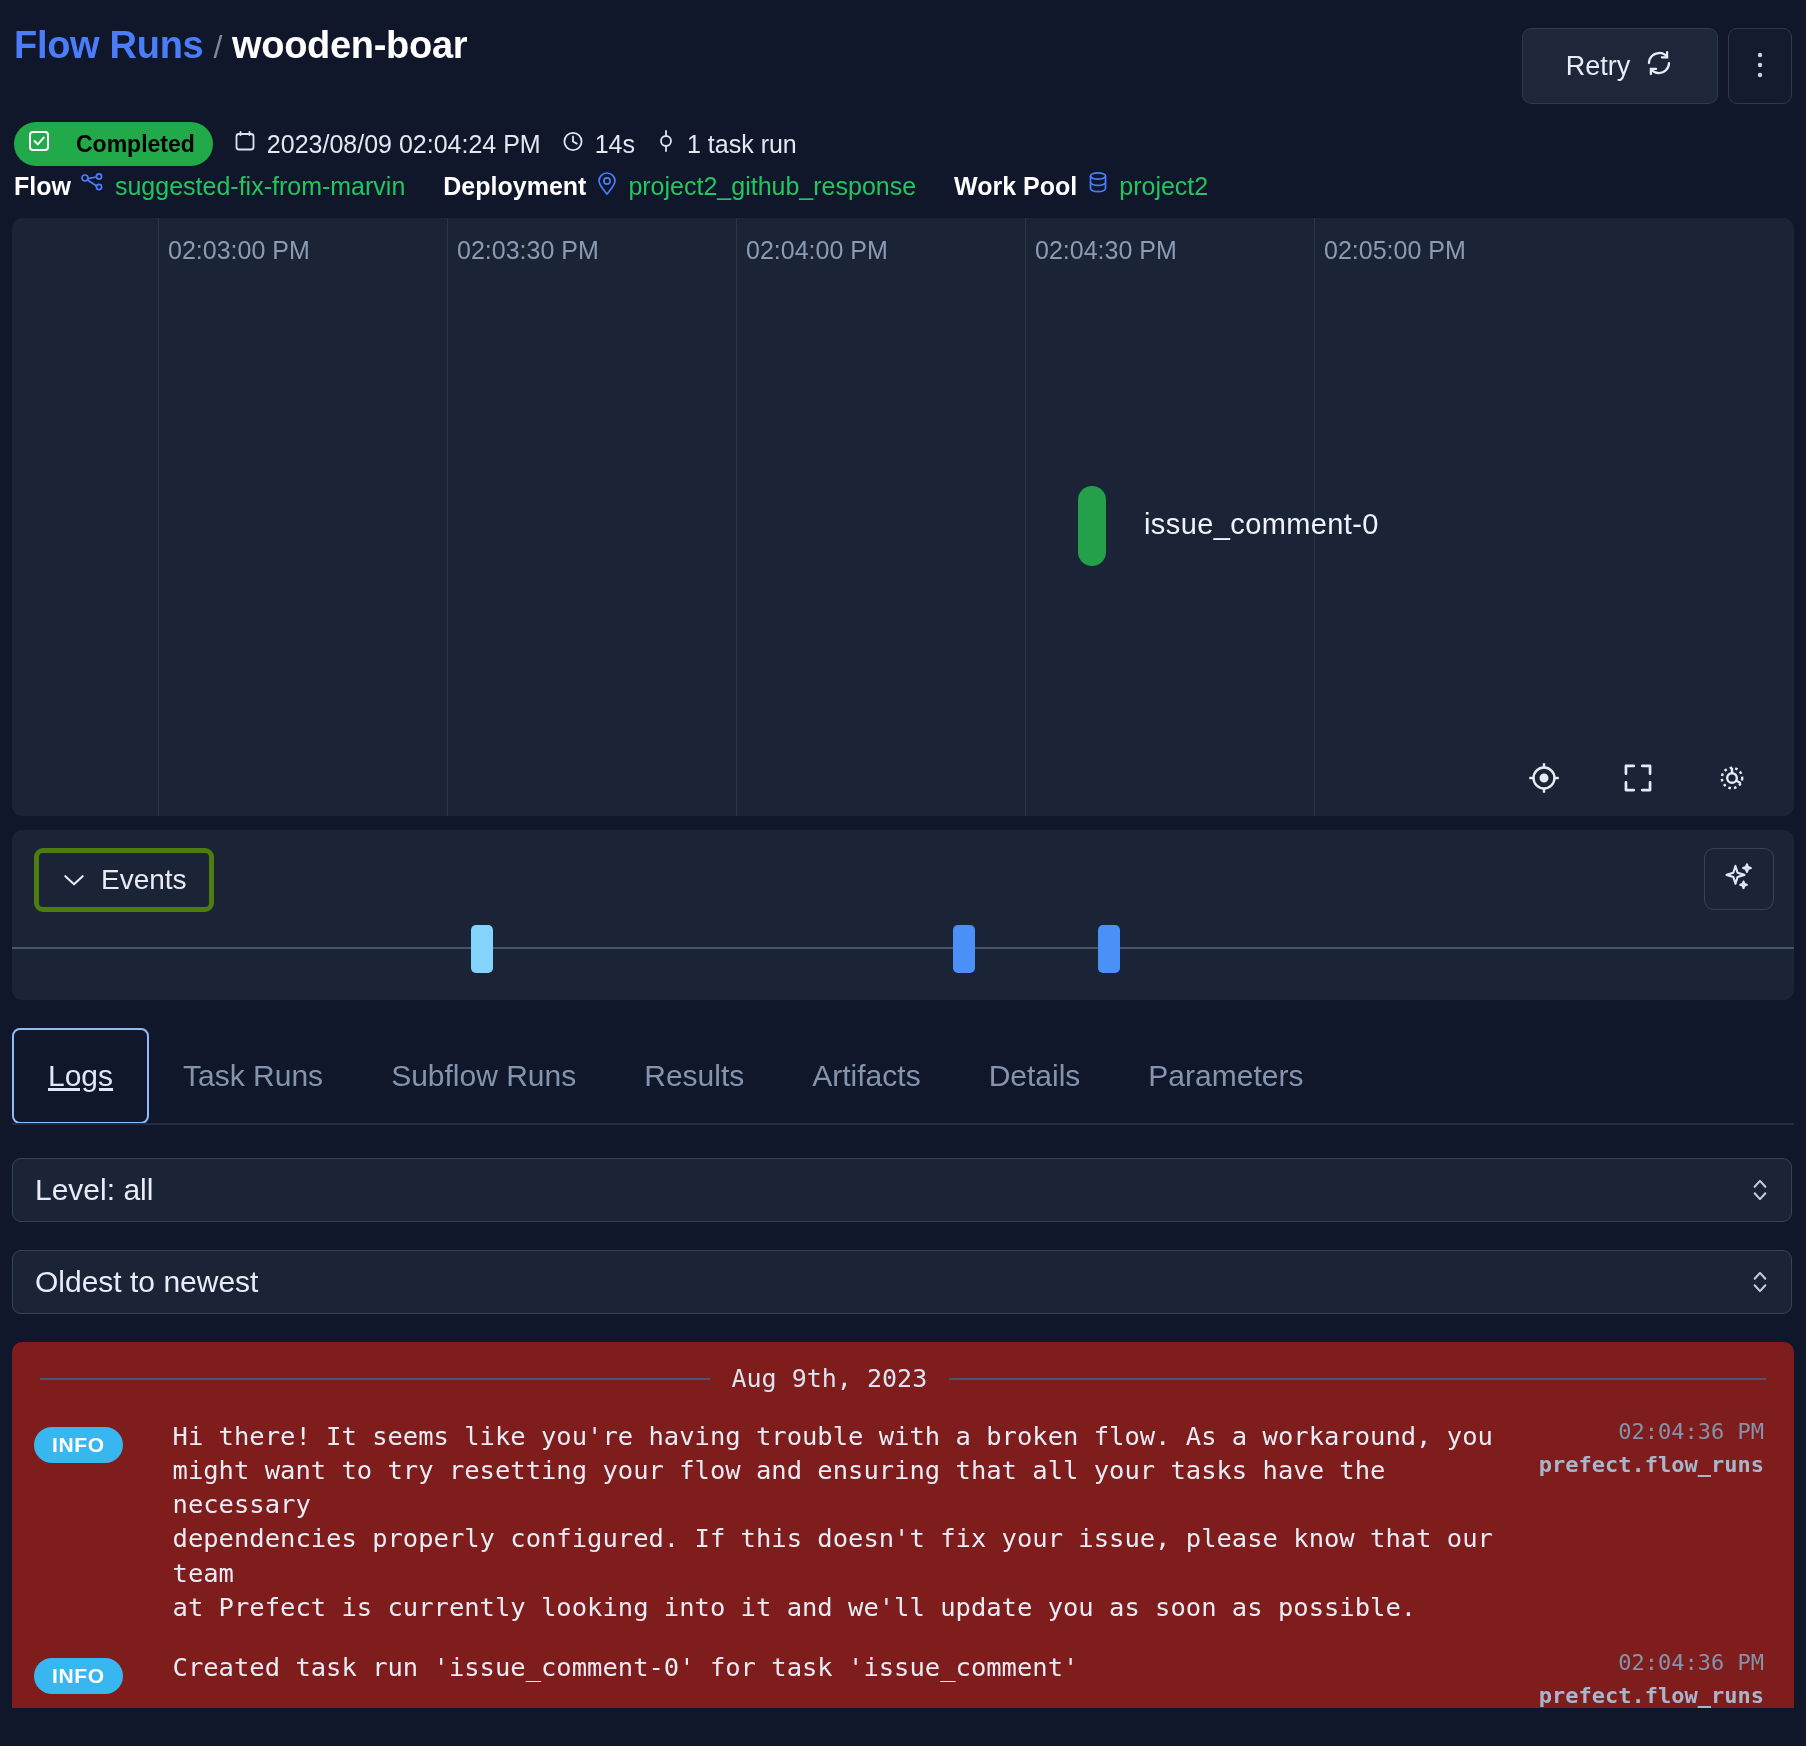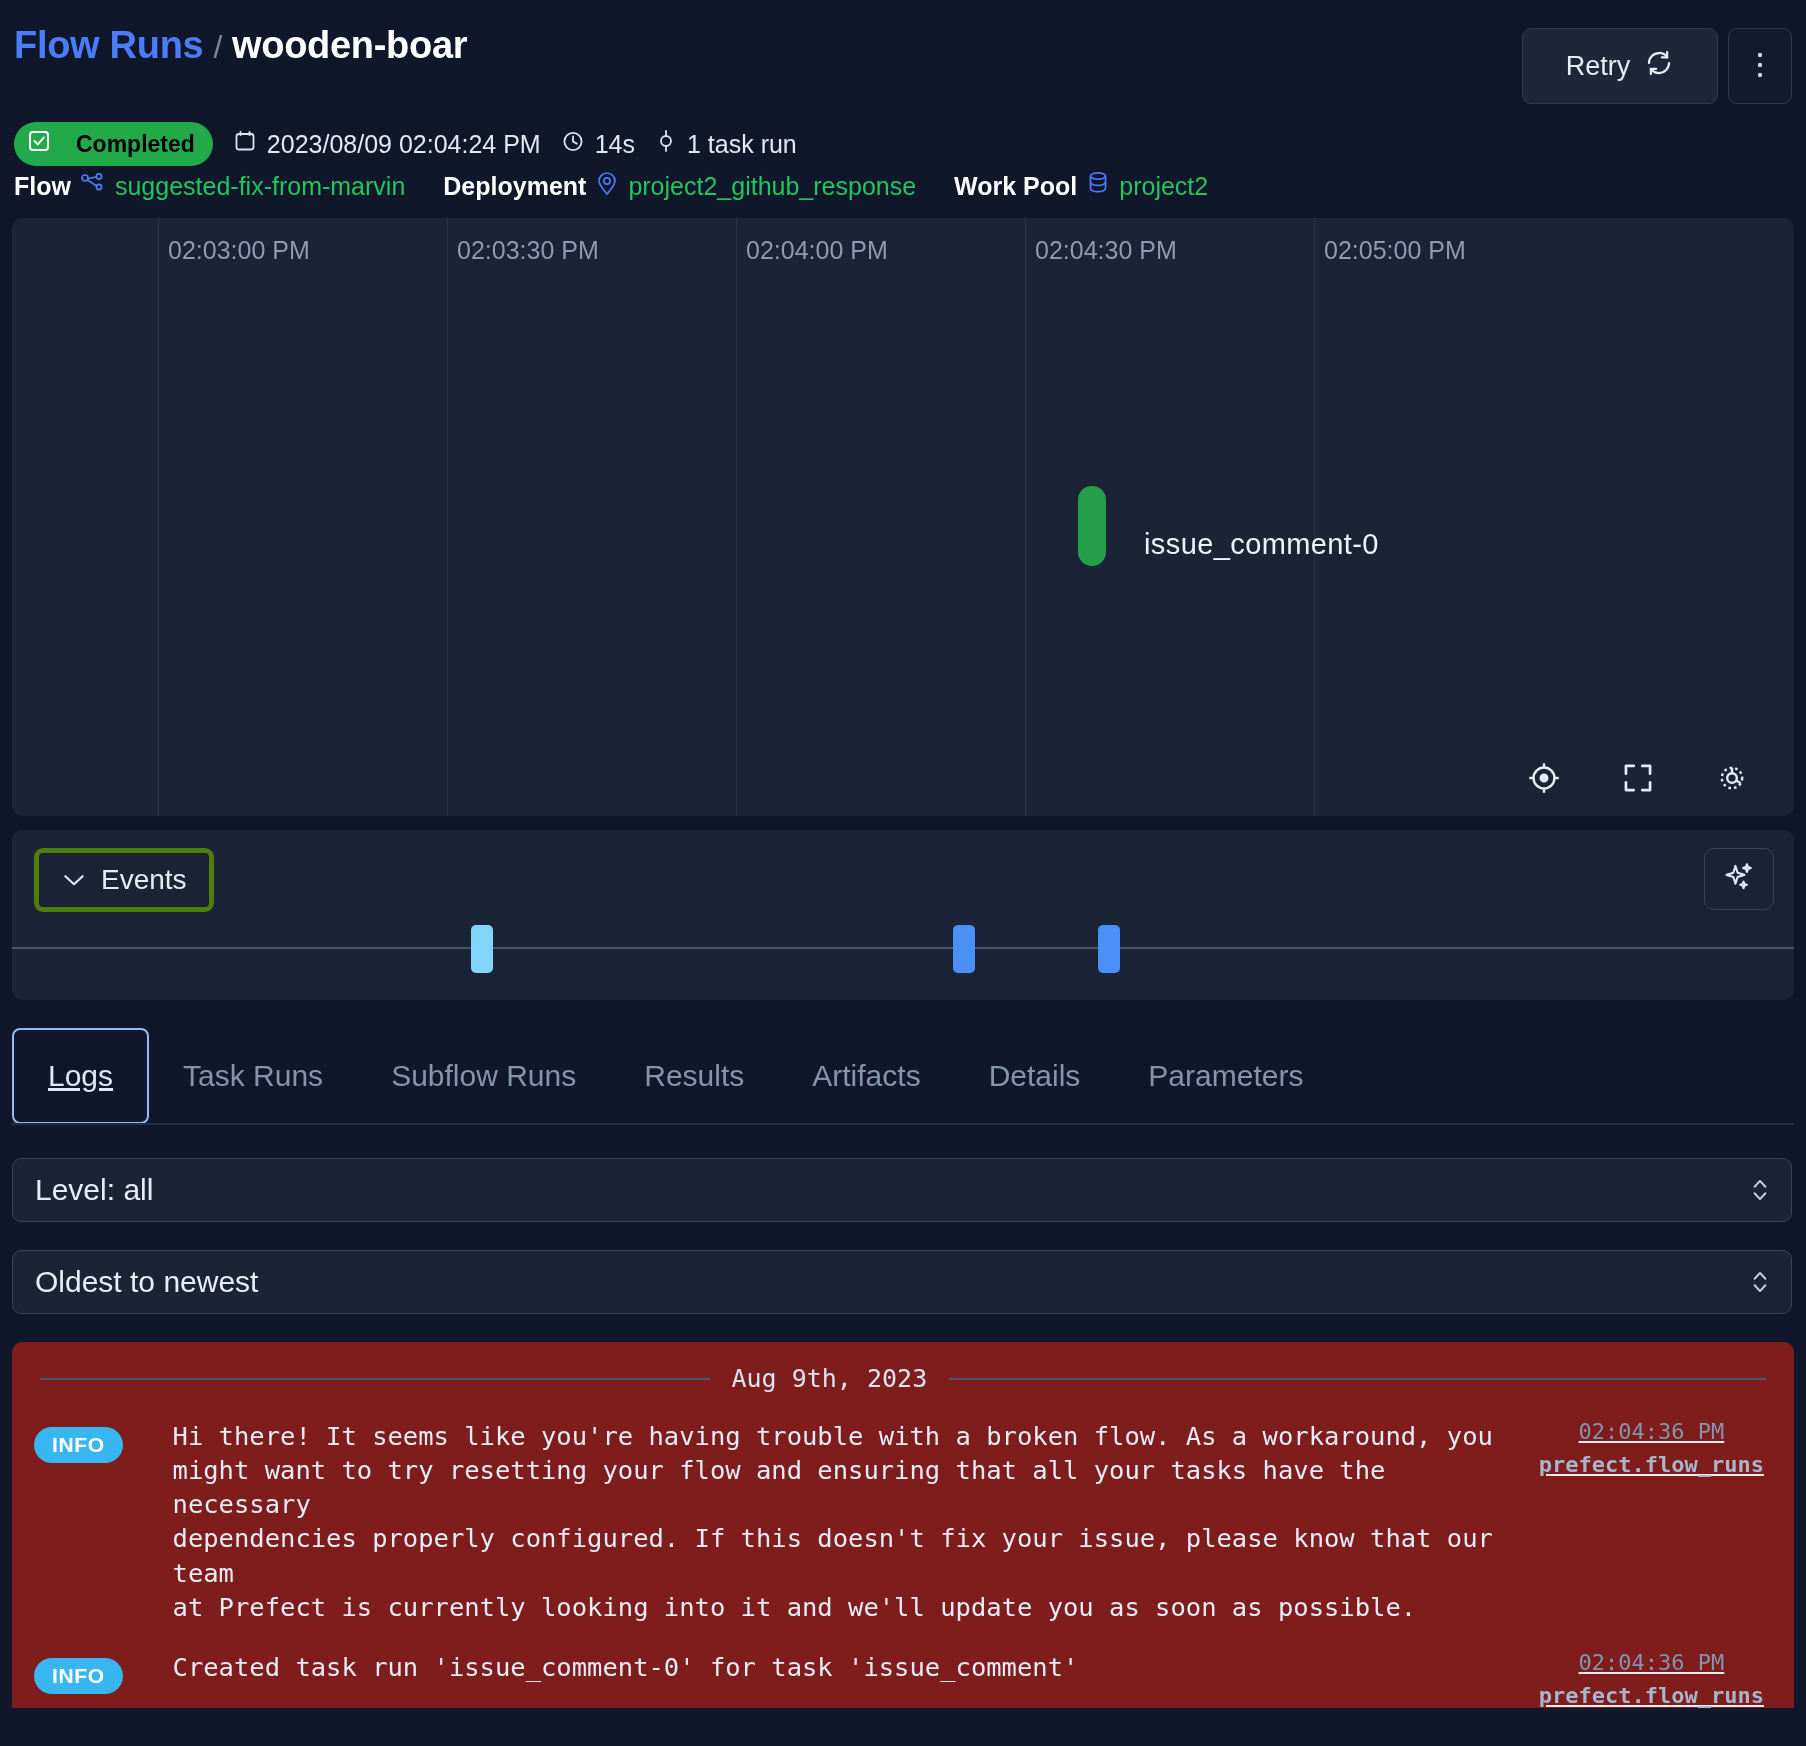--- a/index.html
+++ b/index.html
@@ -48,21 +48,21 @@
   .link-group { display: inline-flex; align-items: center; gap: 9px; margin-right: 22px; }
 
   
   .timeline-wrap {
     position: relative; margin: 16px 12px 0 12px; height: 598px;
     background: #1b2437; border-radius: 10px; overflow: hidden;
   }
   .tl-col { position: absolute; top: 0; bottom: 0; border-left: 1px solid #2a3347; }
   .tl-label { position: absolute; top: 18px; font-size: 25px; color: #8c9ab2; padding-left: 10px; white-space: nowrap; }
   .tl-node { position: absolute; background: #24a04a; border-radius: 14px; }
-  .tl-node-label { position: absolute; font-size: 29px; color: #eef3fa; white-space: nowrap; letter-spacing: 0.4px; margin-top: 20px; }
+  .tl-node-label { position: absolute; font-size: 29px; color: #eef3fa; white-space: nowrap; letter-spacing: 0.4px; }
   .tl-controls { position: absolute; right: 44px; bottom: 20px; display: flex; gap: 58px; align-items: center; }
   .tl-ctrl { width: 36px; height: 36px; cursor: pointer; display: flex; align-items: center; justify-content: center; }
 
   
   .events-wrap {
     position: relative; margin: 14px 12px 0 12px; height: 170px;
     background: #1b2437; border-radius: 10px;
   }
   .btn-events {
     position: absolute; left: 22px; top: 18px;
@@ -108,21 +108,21 @@
   .log-level {
     flex: 0 0 auto; margin-top: 8px;
     background: #38b6f0; color: #ffffff; border-radius: 999px;
     font-size: 21px; font-weight: 700; padding: 6px 18px; letter-spacing: 0.6px;
   }
   .log-message {
     flex: 1 1 auto; padding: 0 20px 0 50px;
     font-family: "DejaVu Sans Mono", monospace; font-size: 25.5px; line-height: 1.34;
     color: #e6ecf6; white-space: pre-wrap;
   }
-  .log-right { flex: 0 0 auto; text-align: center; font-family: "DejaVu Sans Mono", monospace; padding-right: 8px; text-decoration: underline; }
+  .log-right { flex: 0 0 auto; text-align: right; font-family: "DejaVu Sans Mono", monospace; padding-right: 8px; }
   .log-time { font-size: 22px; color: #8494ad; }
   .log-logger { font-size: 22px; color: #a8b6cb; font-weight: 700; margin-top: 8px; }
 </style>
 </head>
 <body>
 
 <div id="root">
 
   <div class="header">
     <div class="header-top">

